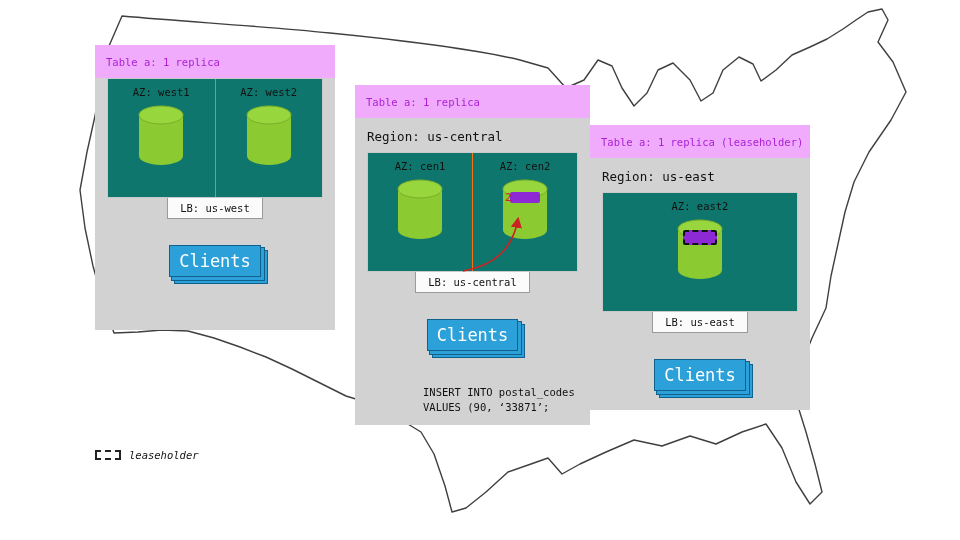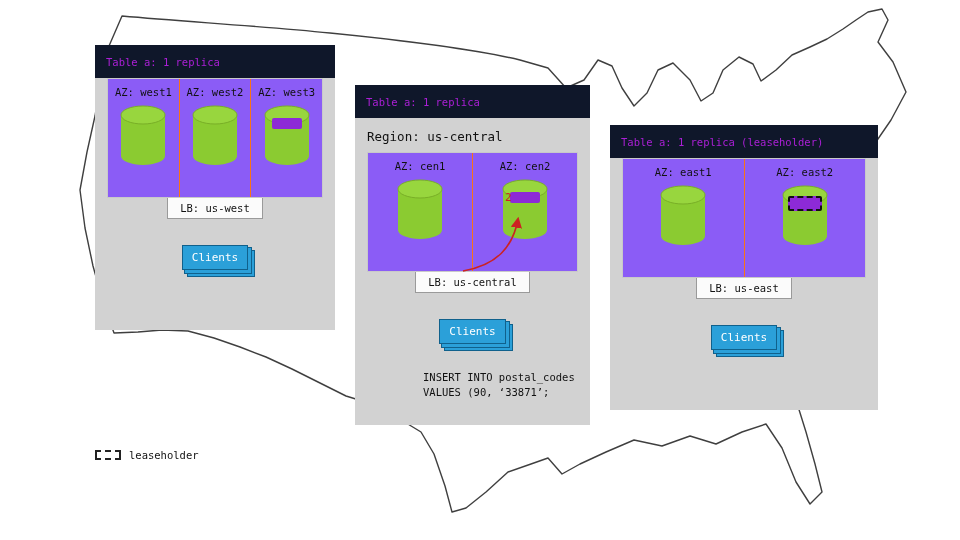--- a/index.html
+++ b/index.html
@@ -6,26 +6,26 @@
   *{box-sizing:border-box;}
   .stage{
     position:relative;width:960px;height:540px;overflow:hidden;
     font-family:"DejaVu Sans Mono", monospace;background:#ffffff;
   }
   .map-svg{position:absolute;left:0;top:0;}
 
   
   .panel{position:absolute;background:#d2d2d2;}
   .panel-strip{
-    height:33px;background:#0f172a;display:flex;align-items:center;
+    height:33px;background:#f0abfc;display:flex;align-items:center;
     padding:0 11px;font-size:10.5px;color:#ab1fd6;white-space:nowrap;
   }
   .region-title{padding:11px 12px 8px;font-size:12.5px;color:#111;}
   .az-box{
-    position:relative;margin:0 12px;background:#8b5cf6;height:120px;
+    position:relative;margin:0 12px;background:#0f766e;height:120px;
     display:flex;border:1px solid #c9c9c9;
   }
   .az-col{
     flex:1;display:flex;flex-direction:column;align-items:center;
     padding-top:7px;border-left:1px solid #f97316;
   }
   .az-col:first-child{border-left:none;}
   .az-label{font-size:10.5px;color:#111;margin-bottom:7px;white-space:nowrap;}
   .cylinder{position:relative;width:46px;height:62px;}
   .replica{
@@ -35,39 +35,39 @@
   .replica.leaseholder{
     left:6px;top:11px;width:34px;height:15px;border:2px dashed #111;
   }
   .lb-box{
     display:table;margin:-1px auto 8px;background:#fbfbfb;border:1px solid #9a9a9a;
     font-size:10.5px;color:#111;padding:4px 12px;white-space:nowrap;
   }
   .clients{
     display:block;margin:26px auto 0;position:relative;
     background:#2ba0d9;color:#ffffff;border:1px solid #10618c;
-    font-family:"DejaVu Sans Mono", monospace;font-size:11px;
+    font-family:"DejaVu Sans Mono", monospace;font-size:17px;
     padding:5px 9px;cursor:pointer;
     box-shadow:3px 3px 0 0 #2ba0d9, 3px 3px 0 1px #10618c,
                6px 6px 0 0 #2ba0d9, 6px 6px 0 1px #10618c;
   }
   .sql-note{
-    margin:26px 0 0 68px;font-size:10.5px;color:#111;line-height:1.45;
+    margin:34px 0 0 68px;font-size:10.5px;color:#111;line-height:1.45;
     white-space:pre;
   }
   .arrow-svg{position:absolute;left:0;top:0;pointer-events:none;}
 
   
   .legend{
     position:absolute;left:95px;top:449px;display:flex;align-items:center;gap:8px;
   }
   .legend-swatch{
     width:26px;height:10px;background:#ffffff;border:2px dashed #222;display:inline-block;
   }
-  .legend-label{font-size:10.5px;color:#111;}
+  .legend-label{font-size:10.5px;color:#111;font-style:italic;}
 </style>
 </head>
 <body>
 
 <div class="stage">
 
   <svg class="map-svg" width="960" height="540" viewBox="0 0 960 540">
     <path d="M122 16 C190 22 260 26 330 33 C400 40 470 48 520 60 L548 68 L566 88 L584 80 L598 60 L612 66 L622 88 L634 106 L647 93 L658 70 L673 63 L690 80 L701 101 L713 93 L723 70 L739 57 L753 64 L761 81 L776 70 L792 55 L810 47 L827 39 L843 29 L856 20 L868 12 L882 9 L888 20 L878 42 L893 62 L906 92 L891 120 L869 152 L854 182 L845 212 L838 244 L831 276 L826 308 L812 338 L800 368 L796 400 L806 432 L815 464 L822 492 L810 504 L796 482 L782 448 L766 424 L742 432 L716 444 L690 436 L662 446 L634 440 L606 452 L580 464 L562 474 L548 458 L531 464 L508 472 L486 492 L466 508 L452 512 L445 486 L434 454 L421 432 L398 418 L372 404 L346 396 L318 382 L292 369 L266 357 L240 347 L214 338 L188 331 L162 330 L138 332 L114 333 L103 302 L93 266 L85 228 L80 190 L87 152 L95 116 L101 80 L109 46 Z" fill="none" stroke="#2a2a2a" stroke-width="1.4" stroke-linejoin="round" opacity="0.9"></path>
   </svg>
 
@@ -87,30 +87,20 @@
         </div>
       </div>
       <div class="az-col">
         <div class="az-label">AZ: west2</div>
         <div class="cylinder">
           <svg width="46" height="62" viewBox="0 0 46 62">
             <path d="M1 10 L1 51 A22 9 0 0 0 45 51 L45 10 Z" fill="#8bcb31"></path>
             <ellipse cx="23" cy="10" rx="22" ry="9" fill="#98d63e" stroke="#79af27" stroke-width="1"></ellipse>
           </svg>
           
-        </div>
-      </div>
-      <div class="az-col">
-        <div class="az-label">AZ: west3</div>
-        <div class="cylinder">
-          <svg width="46" height="62" viewBox="0 0 46 62">
-            <path d="M1 10 L1 51 A22 9 0 0 0 45 51 L45 10 Z" fill="#8bcb31"></path>
-            <ellipse cx="23" cy="10" rx="22" ry="9" fill="#98d63e" stroke="#79af27" stroke-width="1"></ellipse>
-          </svg>
-          <div class="replica"></div>
         </div>
       </div>
     </div>
     <div class="lb-box">LB: us-west</div>
     <button class="clients">Clients</button>
   </section>
 
   <section class="panel" style="left:355px;top:85px;width:235px;height:340px;">
     <div class="panel-strip">
       <span>Table a: 1 replica</span>
@@ -147,35 +137,26 @@
       <defs>
         <marker id="arrowhead" markerWidth="7" markerHeight="7" refX="5.5" refY="3.5" orient="auto">
           <path d="M0,0 L7,3.5 L0,7 Z" fill="#cc2222"></path>
         </marker>
       </defs>
       <path d="M108,186 C142,180 158,162 163,134" fill="none" stroke="#cc2222" stroke-width="1.6" marker-end="url(#arrowhead)"></path>
       <text x="150" y="116" fill="#cc2222" font-size="11">2</text>
     </svg>
   </section>
 
-  <section class="panel" style="left:610px;top:125px;width:268px;height:285px;">
+  <section class="panel" style="left:590px;top:125px;width:220px;height:285px;">
     <div class="panel-strip">
       <span>Table a: 1 replica (leaseholder)</span>
     </div>
+    <div class="region-title">Region: us-east</div>
     <div class="az-box">
-      <div class="az-col">
-        <div class="az-label">AZ: east1</div>
-        <div class="cylinder">
-          <svg width="46" height="62" viewBox="0 0 46 62">
-            <path d="M1 10 L1 51 A22 9 0 0 0 45 51 L45 10 Z" fill="#8bcb31"></path>
-            <ellipse cx="23" cy="10" rx="22" ry="9" fill="#98d63e" stroke="#79af27" stroke-width="1"></ellipse>
-          </svg>
-          
-        </div>
-      </div>
       <div class="az-col">
         <div class="az-label">AZ: east2</div>
         <div class="cylinder">
           <svg width="46" height="62" viewBox="0 0 46 62">
             <path d="M1 10 L1 51 A22 9 0 0 0 45 51 L45 10 Z" fill="#8bcb31"></path>
             <ellipse cx="23" cy="10" rx="22" ry="9" fill="#98d63e" stroke="#79af27" stroke-width="1"></ellipse>
           </svg>
           <div class="replica leaseholder"></div>
         </div>
       </div>

